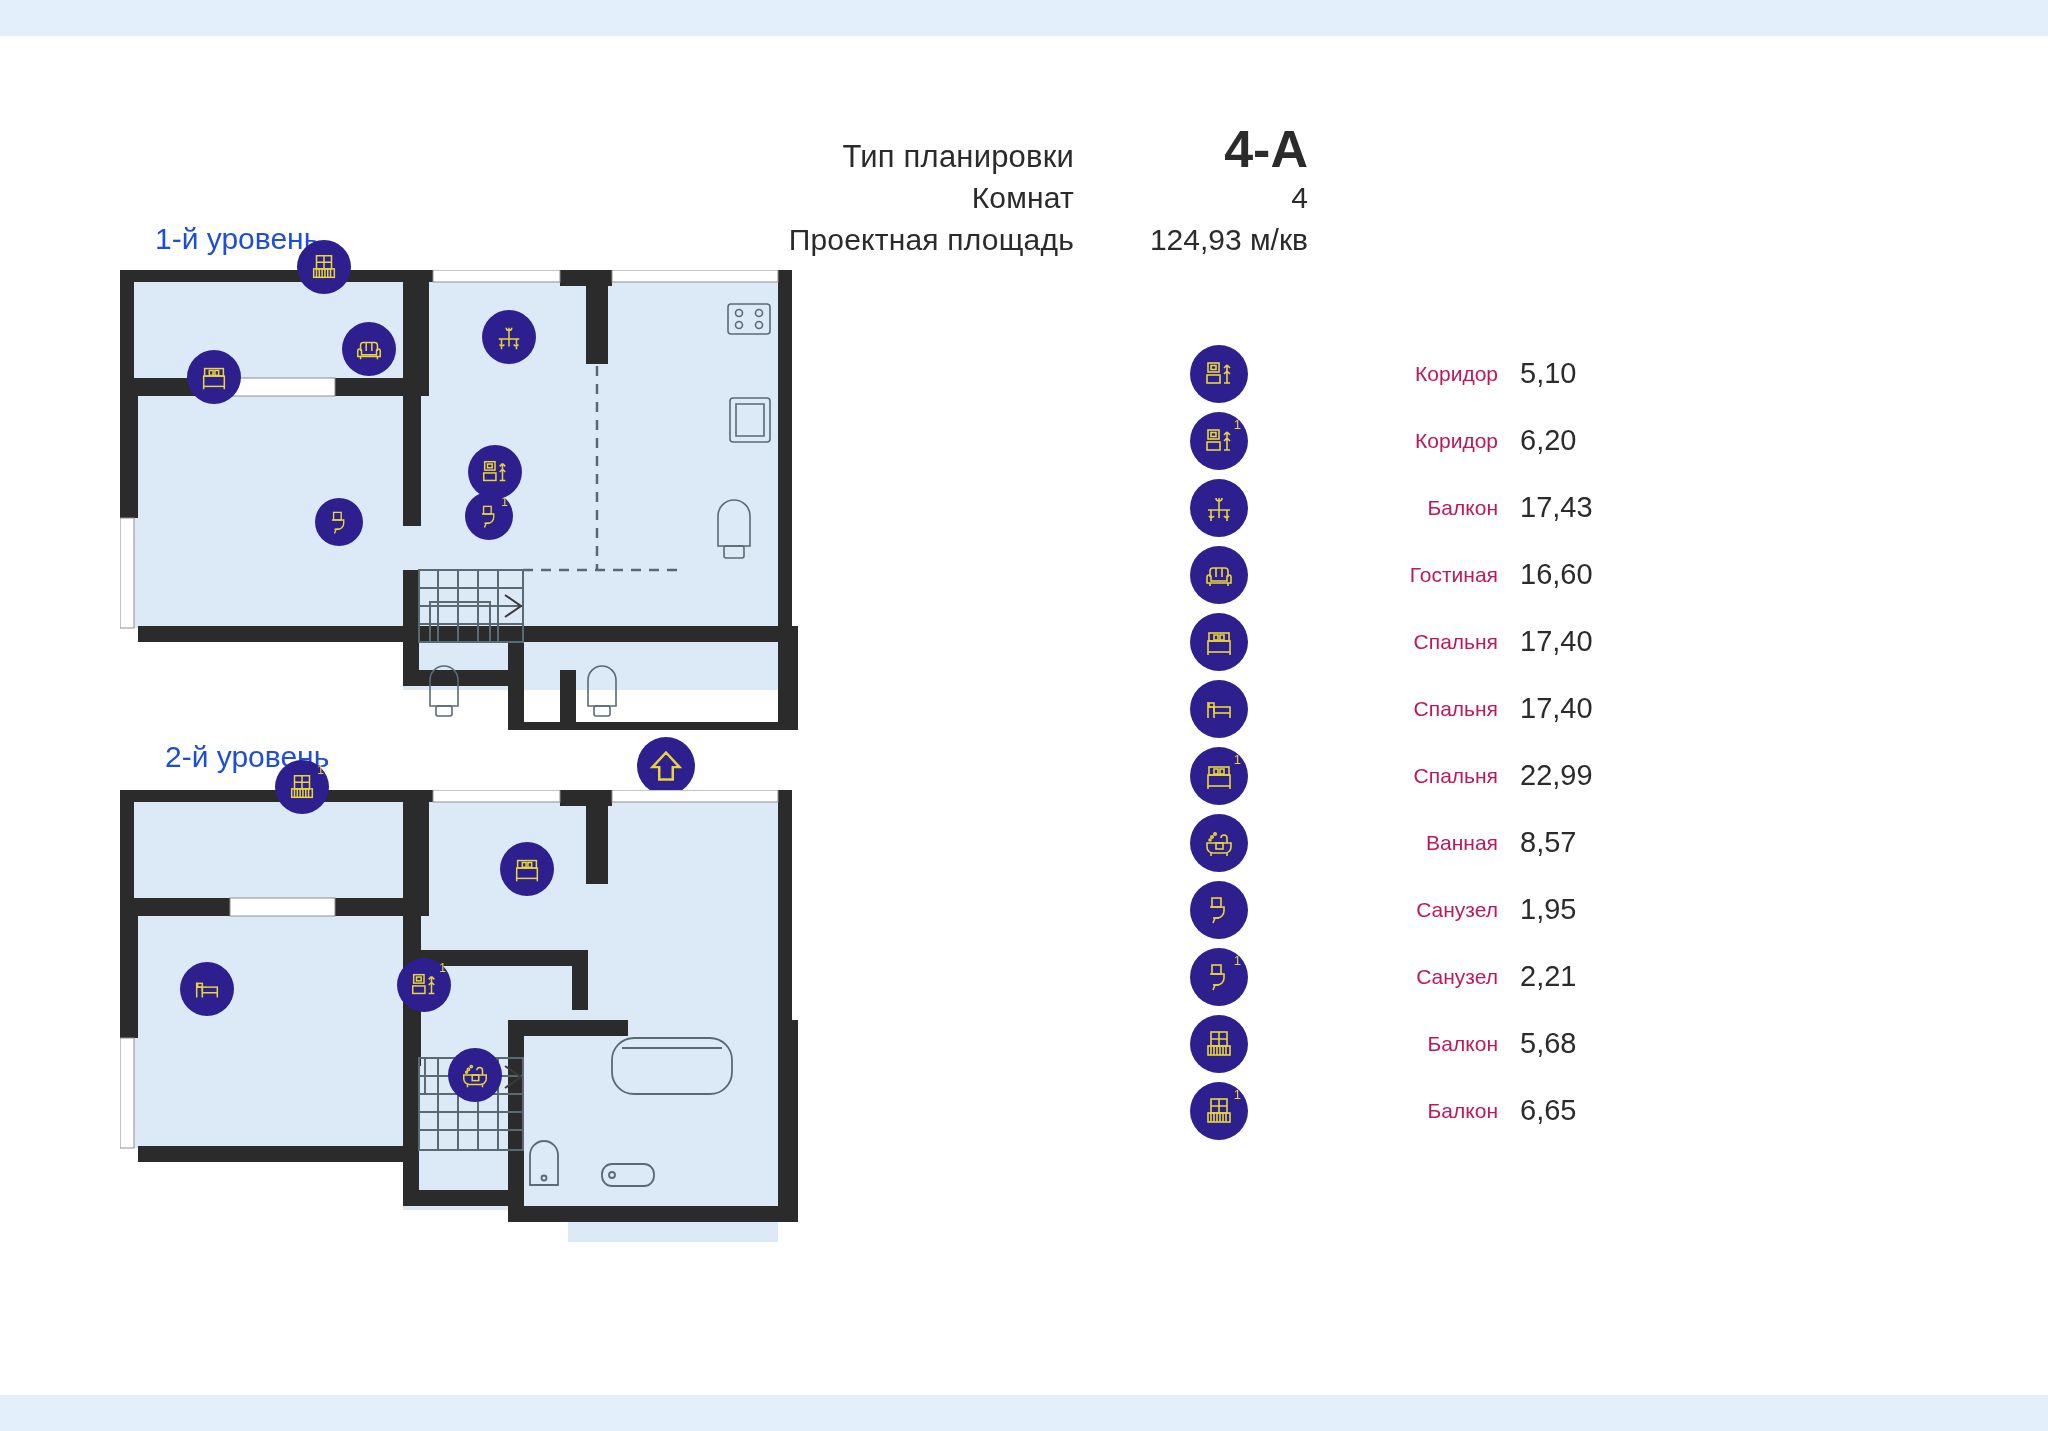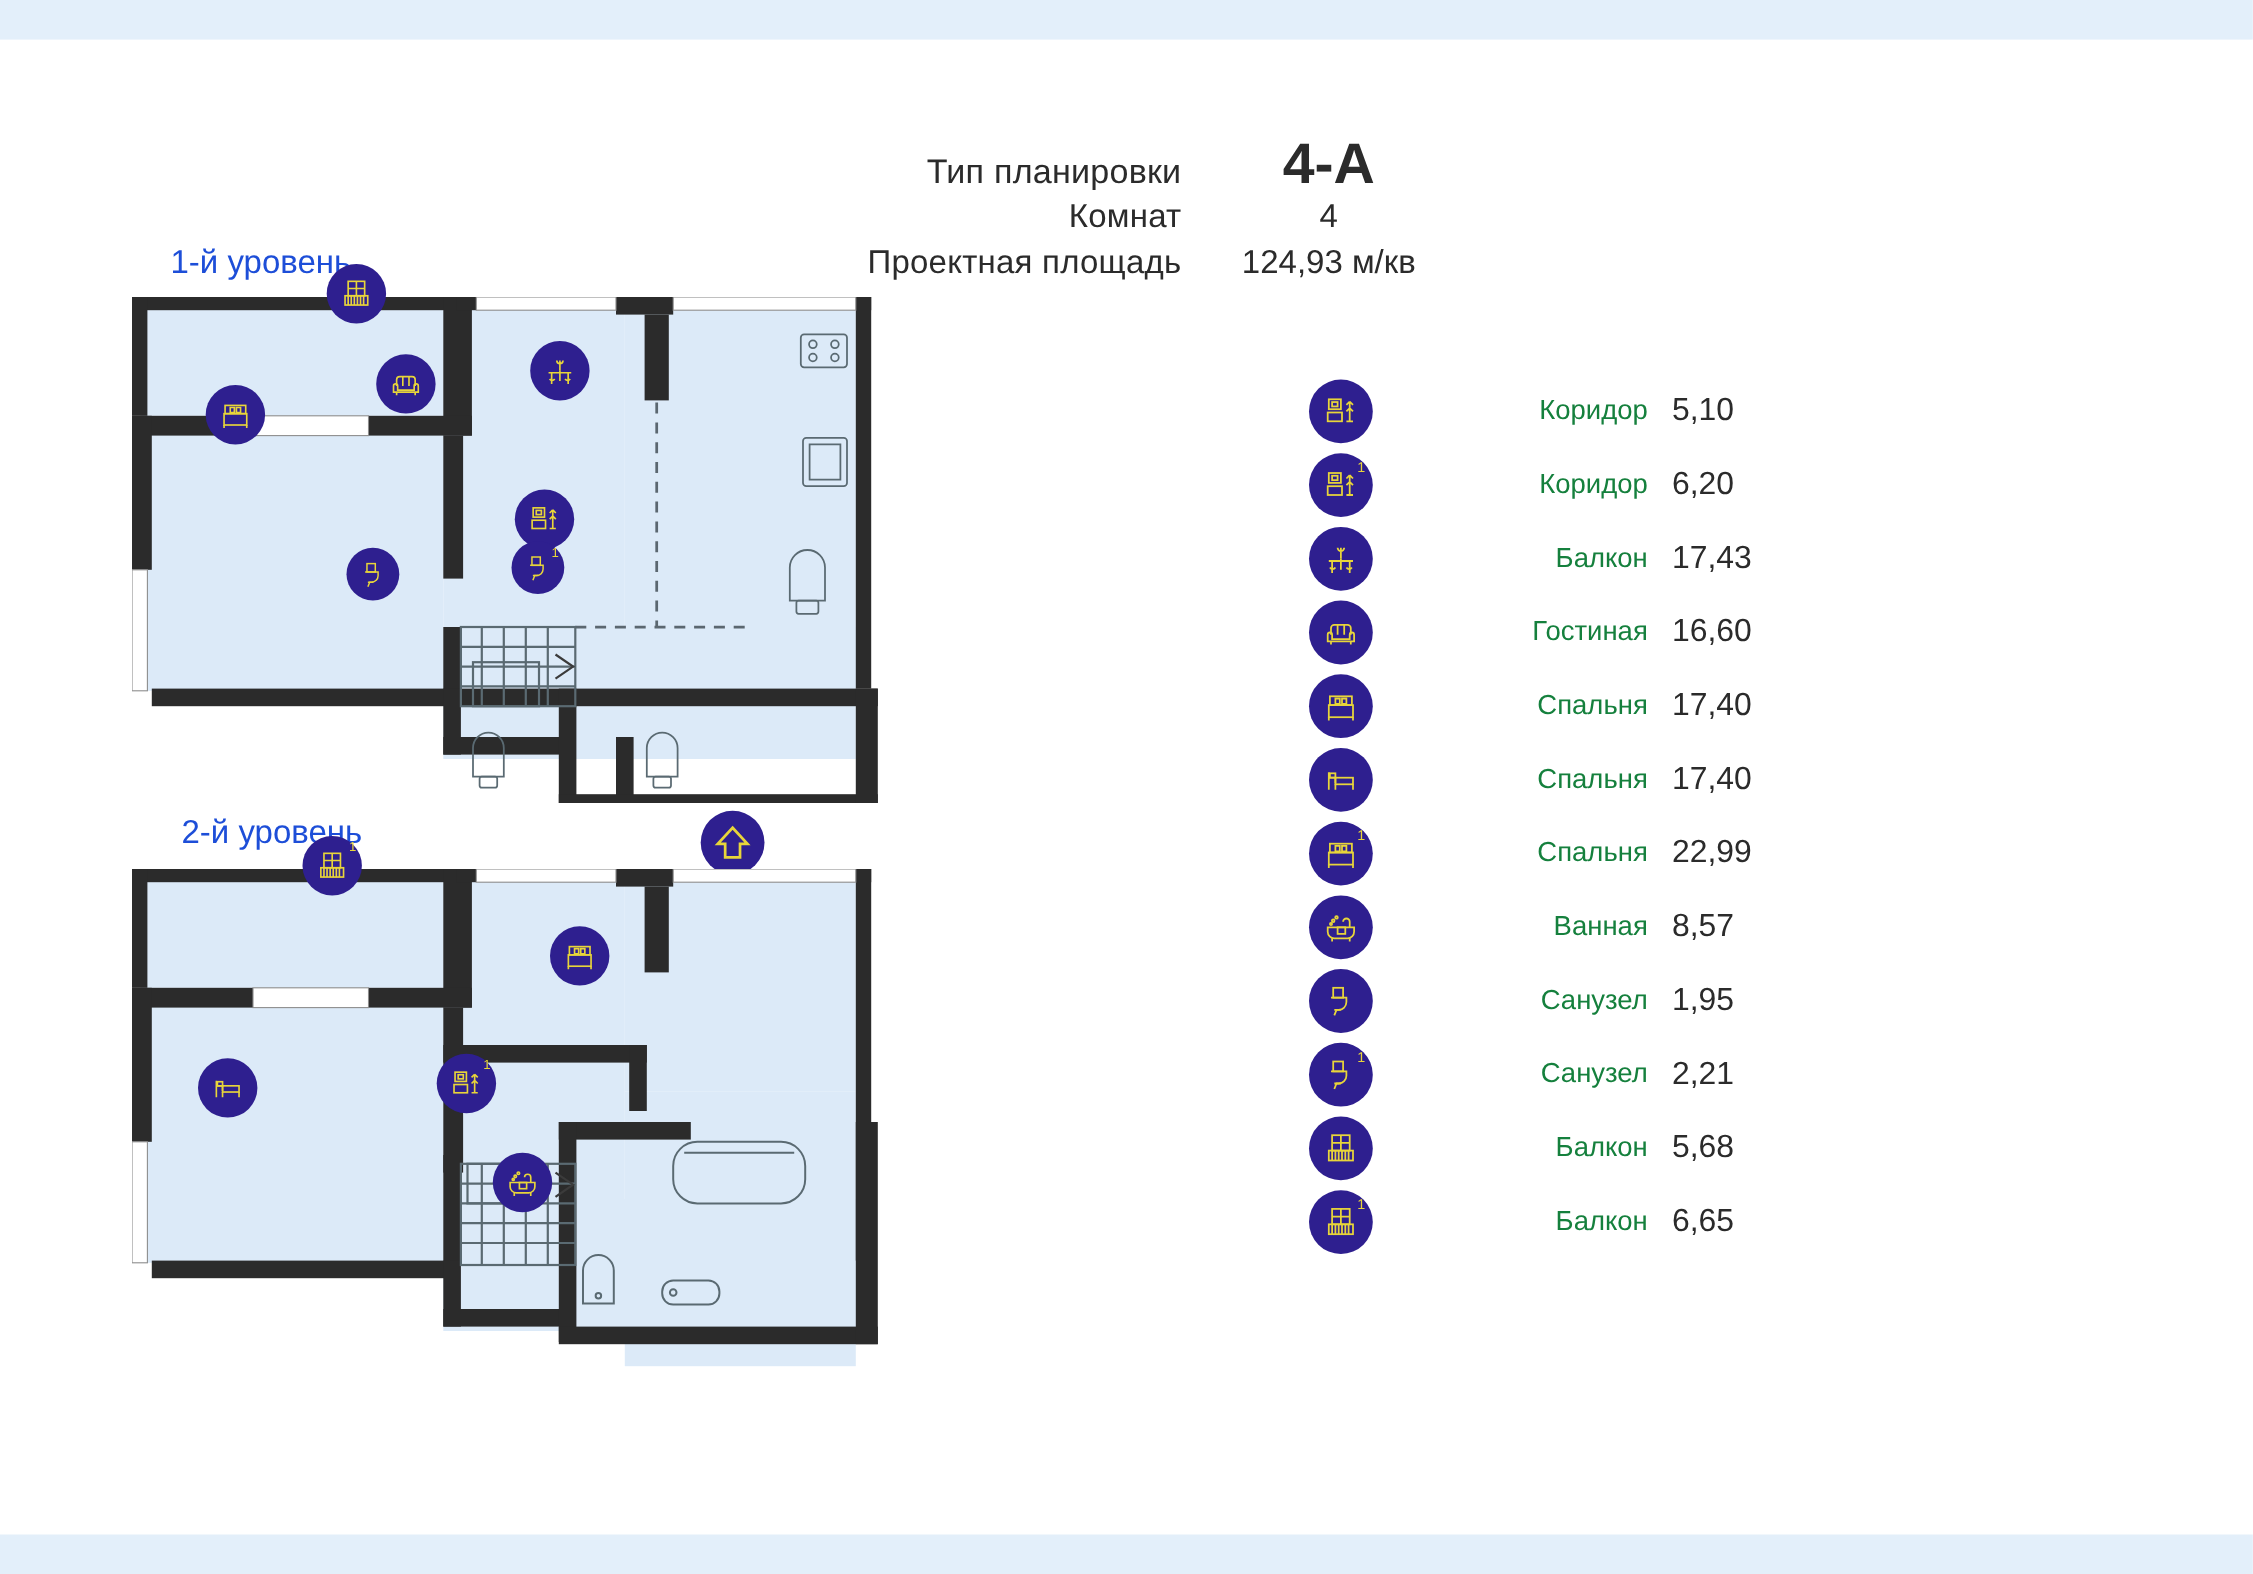--- a/index.html
+++ b/index.html
@@ -10,37 +10,37 @@
     overflow:hidden;position:relative;
   }
   .banner{position:absolute;left:0;width:2048px;height:36px;background:#e3effa;}
   .banner.top{top:0;}
   .banner.bottom{bottom:0;}
 
   
   .header{position:absolute;right:740px;top:78px;text-align:right;margin-top:48px;}
   .hrow{display:flex;justify-content:flex-end;align-items:baseline;}
   .hlabel{font-size:30px;color:#2b2b2b;letter-spacing:.2px;}
-  .hvalue{font-size:30px;color:#2b2b2b;text-align:center;}
+  .hvalue{font-size:30px;color:#2b2b2b;text-align:right;}
   .hrow.title .hlabel{font-size:31px;}
   .hrow.title .hvalue{font-size:52px;font-weight:bold;line-height:.9;}
   .pad-l{width:34px;display:inline-block;}
   .vcol{min-width:200px;}
 
   
   .legend{position:absolute;left:1190px;top:340px;}
   .lrow{display:flex;align-items:center;height:67px;}
   .badge{
     width:58px;height:58px;border-radius:50%;
     background:#2e1f8f;flex:0 0 58px;
     display:flex;align-items:center;justify-content:center;position:relative;
   }
   .badge svg{display:block;}
   .sup{position:absolute;top:6px;right:7px;color:#e8d53a;font-size:13px;line-height:1;}
-  .lname{width:250px;text-align:right;font-size:25px;color:#15803d;padding-right:22px;}
+  .lname{width:250px;text-align:right;font-size:21px;color:#be185d;padding-right:22px;}
   .larea{font-size:29px;color:#2b2b2b;width:120px;text-align:left;}
 
   
   .plan{position:absolute;}
   .lvl-label{position:absolute;font-size:30px;color:#1d4ed8;}
   .plan svg{display:block;}
   .pin{position:absolute;width:54px;height:54px;border-radius:50%;background:#2e1f8f;
        display:flex;align-items:center;justify-content:center;}
   .pin.sm{width:48px;height:48px;}
   .pin .sup{top:4px;right:5px;font-size:12px;}

